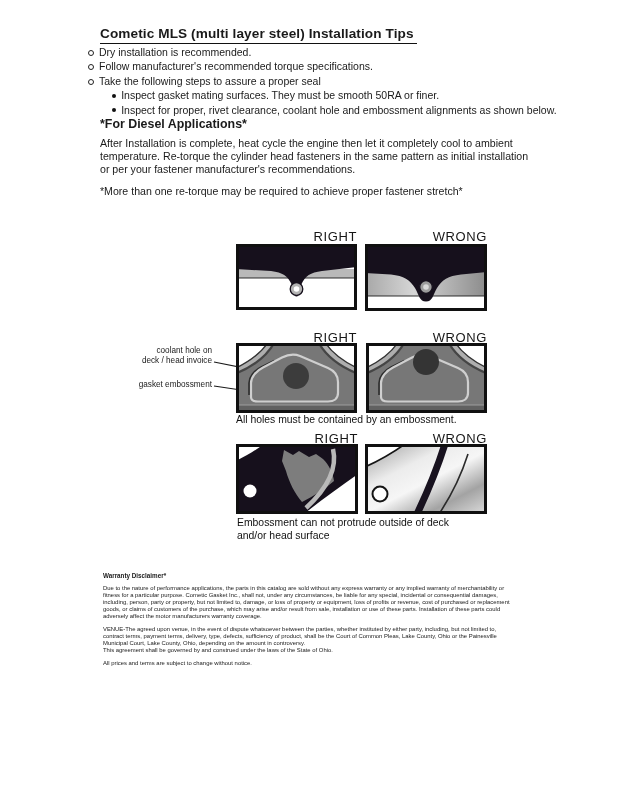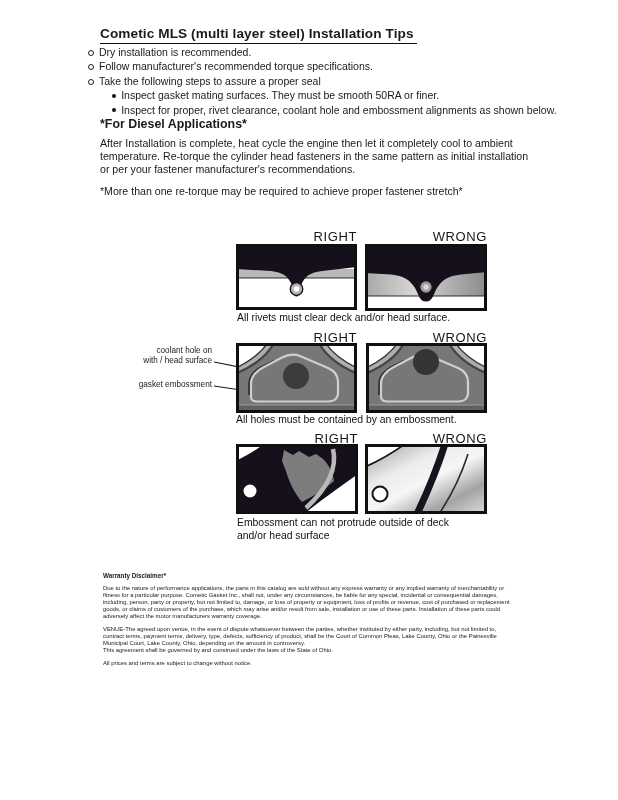--- a/index.html
+++ b/index.html
@@ -102,27 +102,26 @@
       <rect width="122" height="67" fill="#fff"></rect>
       <rect y="28" width="122" height="24" fill="url(#g1)"></rect>
       <line x1="0" y1="52" x2="122" y2="52" stroke="#1a1a1a" stroke-width="0.9"></line>
       <path d="M0,0 H122 V28 L96,30.5 C83,32 77,36 72,44 C68,51 67.5,57.5 61,57.5 C54.5,57.5 54,51 50,44 C45,36 39,32 26,30.5 L0,29 Z" fill="#16101c"></path>
       <circle cx="61" cy="43" r="6.3" fill="#9c9c9c" stroke="#16101c" stroke-width="1.3"></circle>
       <circle cx="61" cy="43" r="2.8" fill="#d9d9d9"></circle>
       <rect x="1.5" y="1.5" width="119" height="64" fill="none" stroke="#101010" stroke-width="3"></rect>
     </svg>
   </div>
 
-  <div class="caption" style="left:237px;top:312px;">All rivets must clear deck and/or head surface.</div>
 
   <div class="fig-label" style="left:236px;top:330px;width:121px;">RIGHT</div>
   <div class="fig-label" style="left:366px;top:330px;width:121px;">WRONG</div>
 
   <div class="ann" style="left:108px;top:346px;width:104px;">coolant hole on
-with / head surface</div>
+deck / head invoice</div>
   <div class="ann" style="left:96px;top:380px;width:116px;">gasket embossment</div>
 
   <svg class="leader" style="left:106px;top:342px;" width="200" height="70" viewBox="0 0 200 70">
     <line x1="108" y1="20" x2="188" y2="36" stroke="#1a1a1a" stroke-width="1.2"></line>
     <line x1="108" y1="44" x2="155" y2="51" stroke="#1a1a1a" stroke-width="1.2"></line>
   </svg>
 
   <div class="panel" style="left:236px;top:343px;">
     <svg viewBox="0 0 121 70" width="121" height="70">
       <rect width="121" height="70" fill="#777"></rect>

